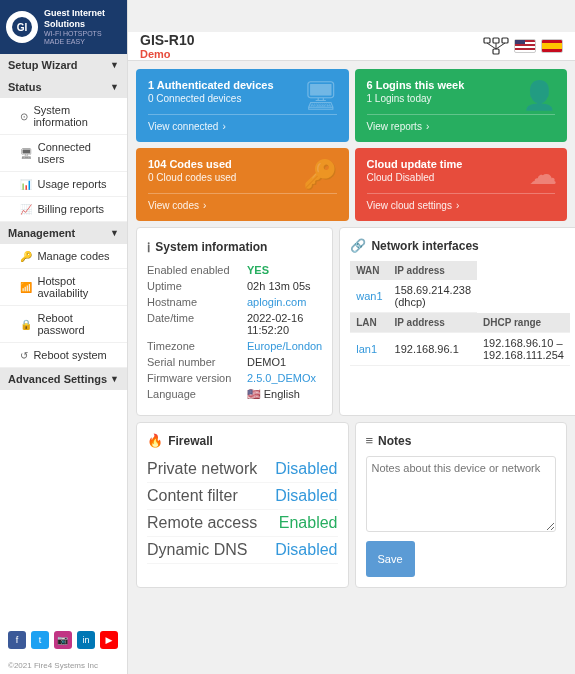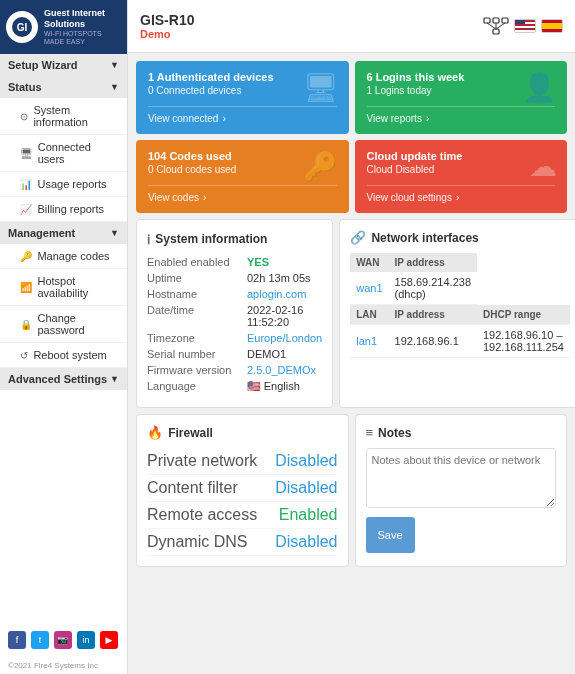--- a/index.html
+++ b/index.html
@@ -99,24 +99,25 @@
       flex: 1;
       display: flex;
       flex-direction: column;
       overflow: hidden;
     }
 
     
     .header {
       background: #fff;
       border-bottom: 1px solid #ddd;
-      padding: 12px 12px;
+      padding: 0 12px;
       display: flex;
       align-items: center;
       justify-content: space-between;
+      margin-top: 32px;
     }
     .header-title .device-name {
       font-size: 14px;
       font-weight: bold;
       color: #333;
     }
     .header-title .demo-badge {
       font-size: 11px;
       color: #e74c3c;
       font-weight: bold;
@@ -243,21 +244,21 @@
       border-bottom: 1px solid #f5f5f5;
     }
     .firewall-label { color: #555; }
     .firewall-value { cursor: pointer; }
     .firewall-value.disabled { color: #3498db; }
     .firewall-value.enabled { color: #27ae60; }
 
     
     .notes-textarea {
       width: 100%;
-      height: 60px;
+      height: 76px;
       border: 1px solid #ddd;
       border-radius: 3px;
       padding: 5px;
       font-size: 11px;
       resize: vertical;
       color: #999;
       font-family: Arial, sans-serif;
     }
     .save-btn {
       background: #5b9bd5;
@@ -320,21 +321,21 @@
   <div class="sidebar-item">
     <span class="icon">🔑</span>
     <span>Manage codes</span>
   </div>
   <div class="sidebar-item">
     <span class="icon">📶</span>
     <span>Hotspot availability</span>
   </div>
   <div class="sidebar-item">
     <span class="icon">🔒</span>
-    <span>Change password</span>
+    <span>Reboot password</span>
   </div>
   <div class="sidebar-item">
     <span class="icon">↺</span>
     <span>Reboot system</span>
   </div>
 
   <div class="sidebar-section-header">
     <span>Advanced Settings</span>
     <span class="arrow">▼</span>
   </div>

